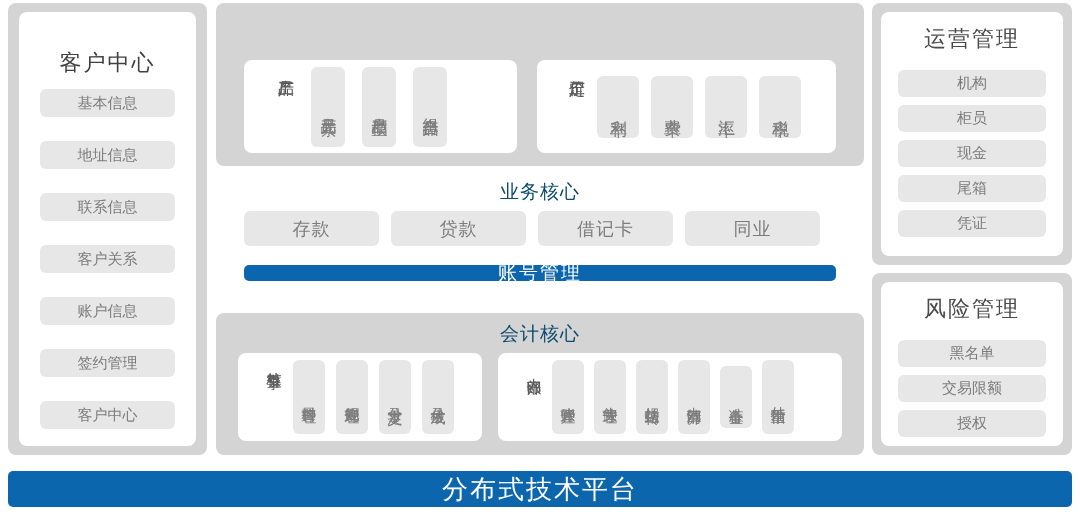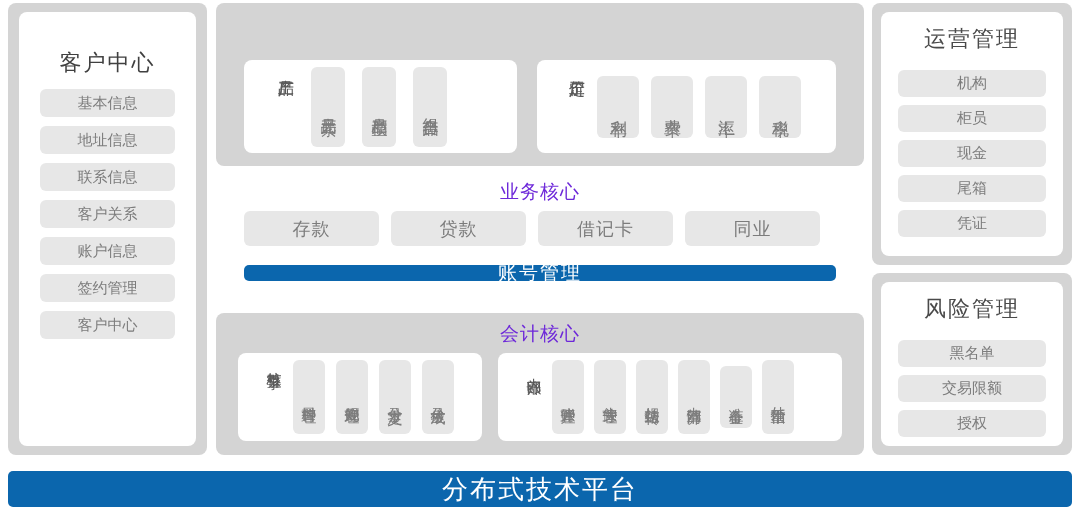--- a/index.html
+++ b/index.html
@@ -18,21 +18,21 @@
     display:flex;align-items:center;justify-content:center;
     box-sizing:border-box;white-space:nowrap;
   }
   .plain{background:transparent;color:#5a5a5a;}
   .bluebar{
     background:#0b66ad;border-radius:5px;color:#ffffff;
     display:flex;align-items:center;justify-content:center;
     font-size:19px;letter-spacing:2px;box-sizing:border-box;
   }
   .sect-title{
-    color:#6d28d9;font-size:19px;text-align:center;letter-spacing:1px;
+    color:#0c4a6e;font-size:19px;text-align:center;letter-spacing:1px;
   }
 
   
   .vert{
     writing-mode:vertical-rl;text-orientation:upright;
     letter-spacing:1px;line-height:1.05;
   }
 
   
   .col{position:absolute;top:3px;}
@@ -40,21 +40,21 @@
   #col-mid{left:216px;width:648px;height:452px;}
   #col-right{left:872px;width:200px;height:452px;}
 
   
   #left-card{position:absolute;left:11px;top:9px;width:177px;height:434px;}
   .side-title{
     font-size:22px;color:#404040;text-align:center;letter-spacing:2px;
     padding-top:16px;
     margin-top:20px;
   }
-  .side-list{margin-top:11px;display:flex;flex-direction:column;align-items:center;gap:9px;}
+  .side-list{margin-top:11px;display:flex;flex-direction:column;align-items:center;gap:24px;}
   .side-chip{width:135px;height:28px;font-size:15px;}
 
   
   #params-panel{position:absolute;left:0;top:0;width:648px;height:163px;}
   #params-head{position:absolute;left:28px;top:14px;width:592px;height:32px;}
   #params-cards{position:absolute;left:28px;top:57px;width:592px;height:93px;display:flex;gap:20px;}
   #pf-card{width:273px;height:93px;display:flex;align-items:center;padding-left:16px;gap:17px;box-sizing:border-box;}
   #pr-card{width:299px;height:93px;display:flex;align-items:center;padding-left:14px;gap:12px;box-sizing:border-box;}
   .vchip4{width:34px;height:80px;font-size:16px;}
   .vchip2{width:42px;height:62px;font-size:17px;}

